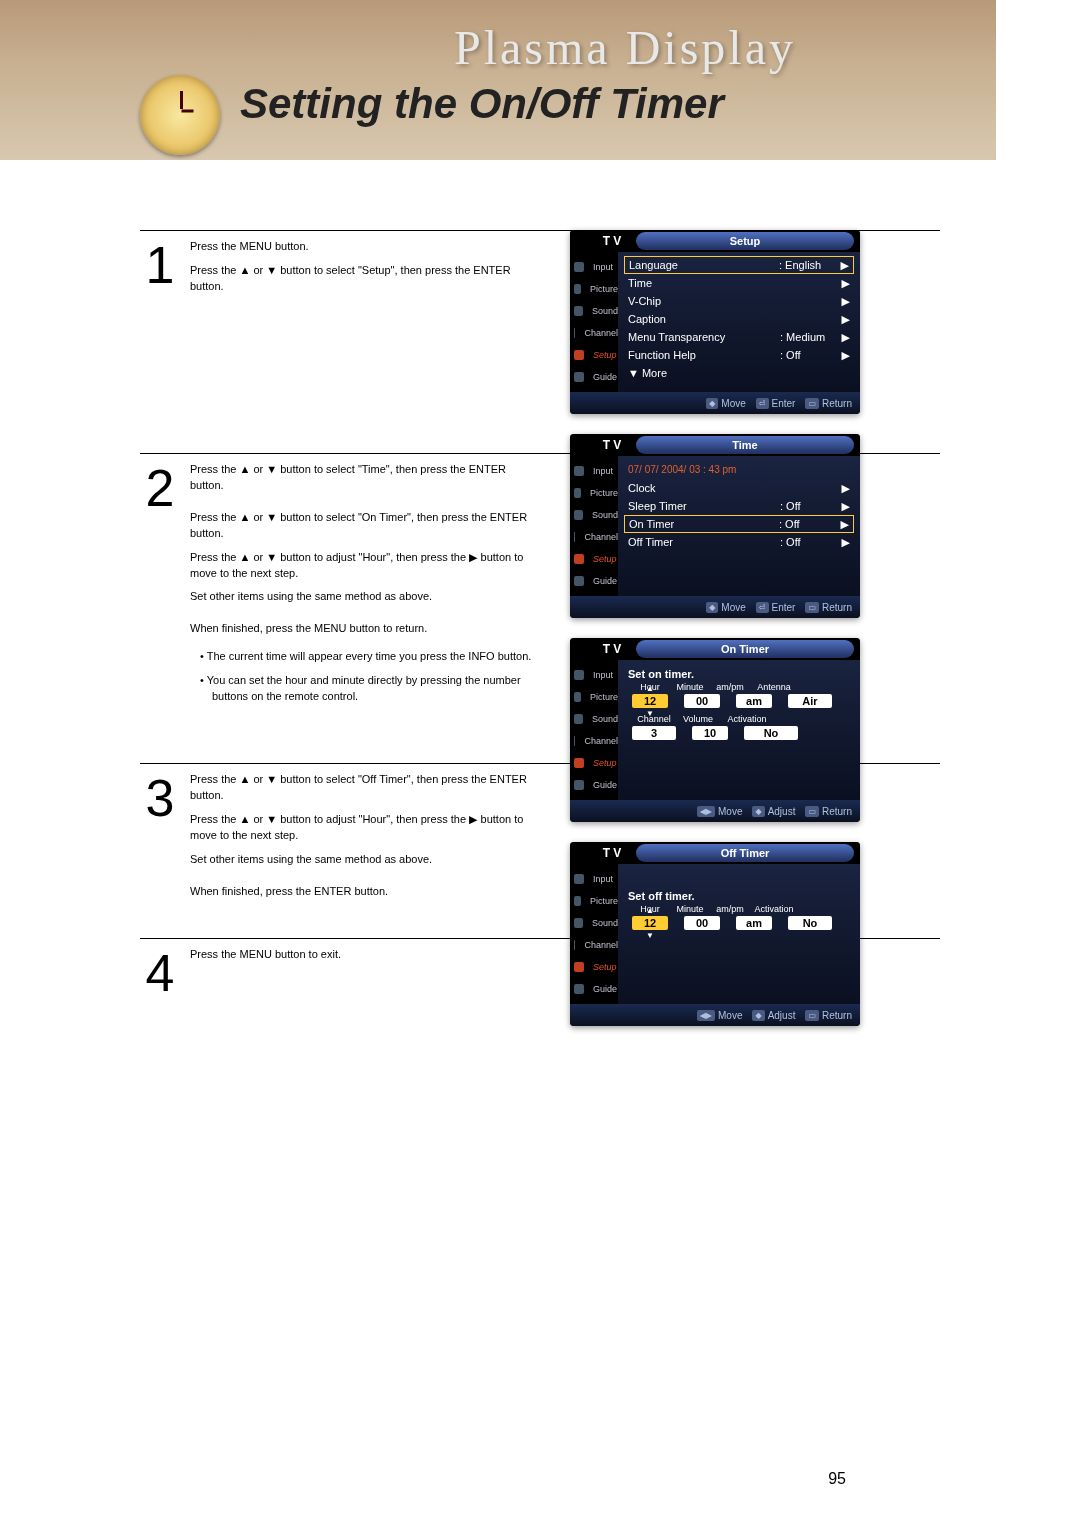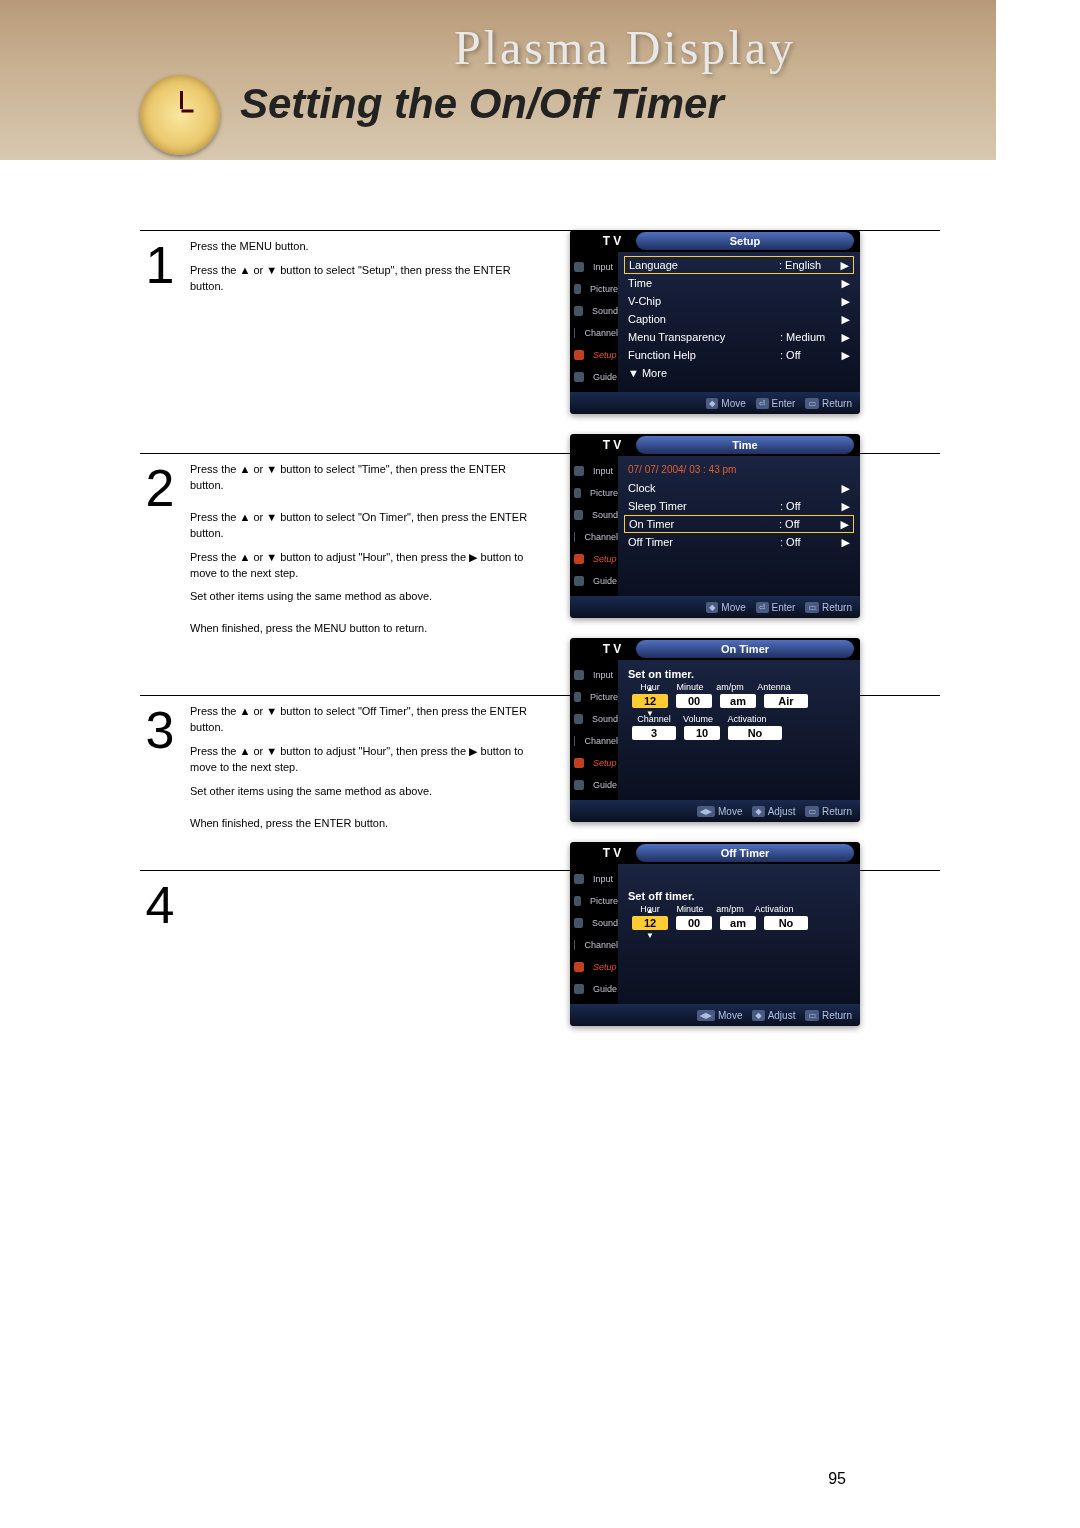--- a/index.html
+++ b/index.html
@@ -33,21 +33,21 @@
   .osd-row { display: flex; align-items: center; height: 18px; font-size: 11px; }
   .osd-row.hl { border: 1px solid #ffcc33; border-radius: 0; }
   .osd-label { flex: 1; padding-left: 4px; }
   .osd-val { width: 60px; }
   .osd-caret { width: 14px; text-align: right; padding-right: 4px; }
   .osd-hint { color: #e06030; font-size: 10px; padding: 4px; }
   .osd-footer { background: linear-gradient(180deg, #1a2a50, #0a1020); height: 22px; display: flex; align-items: center; justify-content: flex-end; gap: 10px; font-size: 10px; padding: 0 8px; color: #b0c0e0; }
   .osd-footer .fbtn { display:flex; align-items:center; gap:3px; }
   .osd-footer .ficon { background:#4a5a80; border-radius:2px; font-size:8px; padding:1px 3px; }
   .osd-subhead { font-size: 11px; font-weight: bold; color: #fff; padding: 4px 0 2px 4px; }
-  .osd-fieldrow { display:flex; gap:8px; margin: 2px 0 6px 8px; }
+  .osd-fieldrow { display:flex; gap:16px; margin: 2px 0 6px 8px; }
   .osd-fieldlabels { display:flex; gap:4px; margin: 0 0 0 8px; font-size:9px; color:#fff; }
   .osd-fieldlabels span { text-align:center; }
   .osd-fieldlabels .w36 { width:36px; }
   .osd-fieldlabels .w44 { width:44px; }
   .osd-fieldlabels .w54 { width:54px; }
   .osd-fld { background:#fff; color:#000; text-align:center; font-weight:bold; font-size:11px; border-radius:2px; padding:1px 0; }
   .osd-fld.hl { background:#ffcc33; position:relative; }
   .osd-fld.hl::before { content:'▲'; position:absolute; top:-10px; left:50%; transform:translateX(-50%); font-size:8px; color:#fff; }
   .osd-fld.hl::after { content:'▼'; position:absolute; bottom:-10px; left:50%; transform:translateX(-50%); font-size:8px; color:#fff; }
   .w36 { width:36px; } .w44 { width:44px; } .w54 { width:54px; }
@@ -75,35 +75,42 @@
   </div>
 
   <div class="step" style="margin-top:150px;">
     <div class="step-num">2</div>
     <div class="step-text" style="width:380px; flex:0 0 380px;">
       <p>Press the ▲ or ▼ button to select "Time", then press the ENTER button.</p>
       <p style="margin-top:16px;">Press the ▲ or ▼ button to select "On Timer", then press the ENTER button.</p>
       <p>Press the ▲ or ▼ button to adjust "Hour", then press the ▶ button to move to the next step.</p>
       <p>Set other items using the same method as above.</p>
       <p style="margin-top:16px;">When finished, press the MENU button to return.</p>
+      <div class="bullets">
+        <p>• The current time will appear every time you press the INFO button.</p>
+        <p>• You can set the hour and minute directly by pressing the number buttons on the remote control.</p>
+      </div>
     </div>
   </div>
 
   <div class="step" style="margin-top:50px;">
     <div class="step-num">3</div>
     <div class="step-text" style="width:380px; flex:0 0 380px;">
       <p>Press the ▲ or ▼ button to select "Off Timer", then press the ENTER button.</p>
       <p>Press the ▲ or ▼ button to adjust "Hour", then press the ▶ button to move to the next step.</p>
       <p>Set other items using the same method as above.</p>
       <p style="margin-top:16px;">When finished, press the ENTER button.</p>
     </div>
   </div>
 
   <div class="step" style="margin-top:30px;">
     <div class="step-num">4</div>
+    <div class="step-text" style="width:380px; flex:0 0 380px;">
+      <p>Press the MENU button to exit.</p>
+    </div>
   </div>
 
 </div>
 
 <div class="screenshots">
 
   <div class="osd">
     <div class="osd-header">
       <div class="osd-tv">T V</div>
       <div class="osd-title-tab">Setup</div>

